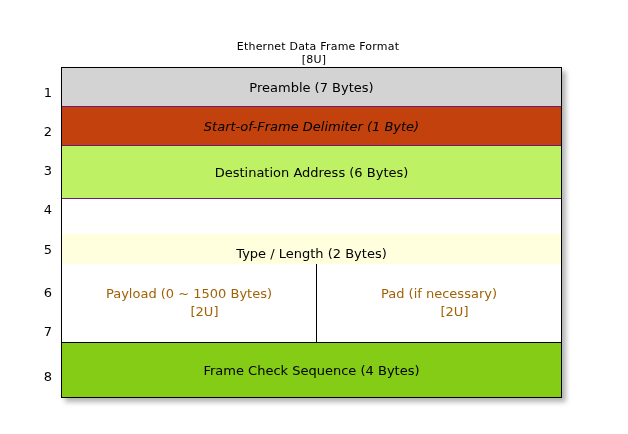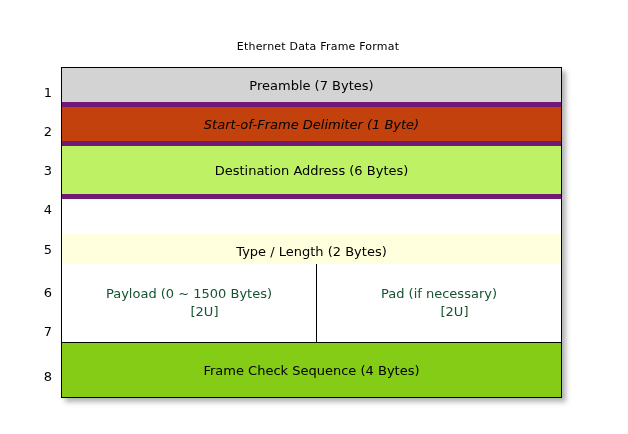--- a/index.html
+++ b/index.html
@@ -67,21 +67,21 @@
     border: 1px solid #000000;
     background: #ffffff;
     box-shadow: 4px 4px 5px rgba(0,0,0,0.30);
   }
 
   .frow {
     position: absolute;
     left: 0;
     width: 499px;
     box-sizing: border-box;
-    border-bottom: 5px solid #701a75;
+    border-bottom: 1px solid #701a75;
     display: flex;
     align-items: center;
     justify-content: center;
     font-size: 13px;
     color: #000000;
     text-align: center;
   }
   .frow.last { border-bottom: none; }
 
   .frow-split {
@@ -93,37 +93,38 @@
     display: flex;
     background: #ffffff;
   }
   .half {
     box-sizing: border-box;
     display: flex;
     flex-direction: column;
     align-items: center;
     justify-content: center;
     font-size: 13px;
-    color: #14532d;
+    color: #a16207;
     text-align: center;
     line-height: 18px;
   }
   .half.left  { width: 255px; border-right: 1px solid #000000; }
   .half.right { width: 244px; }
 
   .cell-label { display: block; }
   .cell-sub   { display: block; margin-left: 31px; }
 </style>
 </head>
 <body>
 
 <div id="canvas">
 
   <div class="title-block">
     <span class="title-main">Ethernet Data Frame Format</span>
+    <span class="title-sub">[8U]</span>
   </div>
 
   <div class="gutter">
     <span class="gutter-num" style="top:19px">1</span>
     <span class="gutter-num" style="top:58px">2</span>
     <span class="gutter-num" style="top:97px">3</span>
     <span class="gutter-num" style="top:136px">4</span>
     <span class="gutter-num" style="top:176px">5</span>
     <span class="gutter-num" style="top:219px">6</span>
     <span class="gutter-num" style="top:258px">7</span>

